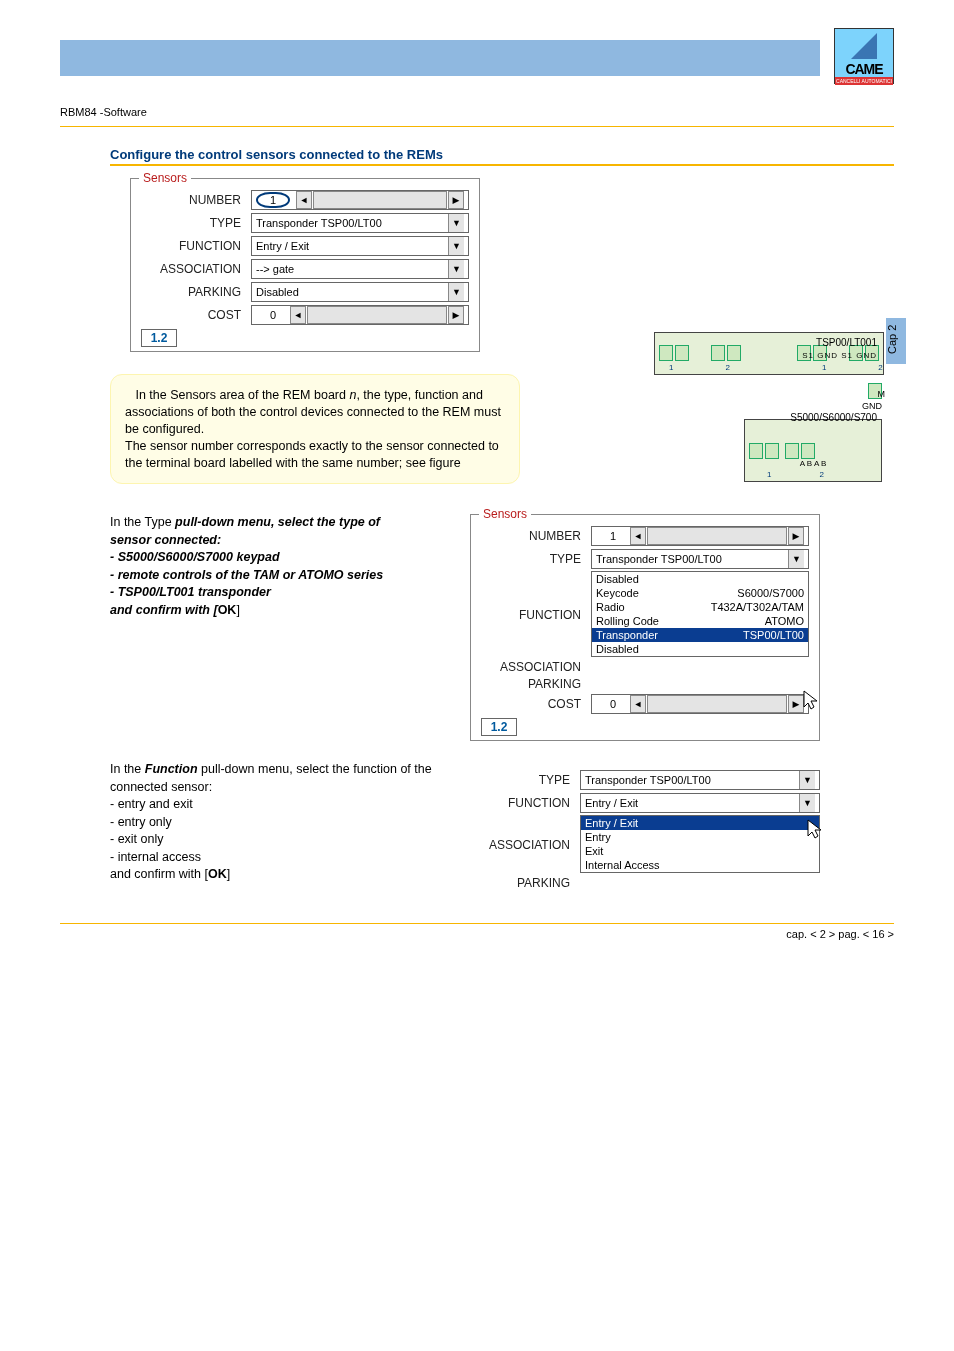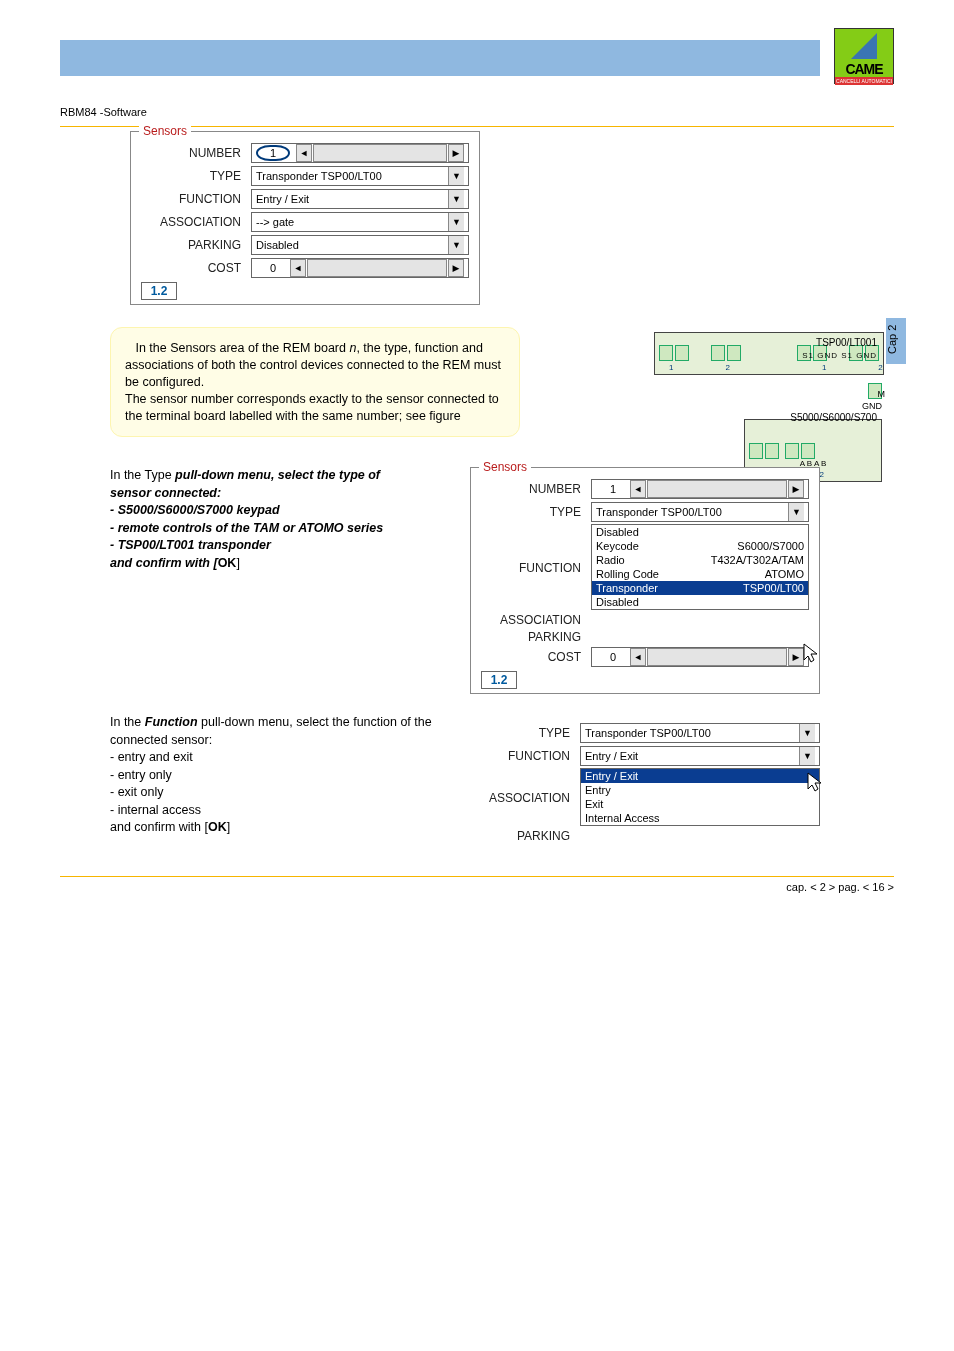--- a/index.html
+++ b/index.html
@@ -19,21 +19,21 @@
     position: absolute;
     top: 40px; left: 60px;
     width: 760px; height: 36px;
     background: #8fb8e0;
   }
   .logo-box {
     position: absolute;
     top: 28px; right: 60px;
     width: 60px; height: 56px;
     border: 1px solid #333;
-    background: #84cc16;
+    background: #7dd3fc;
     font-size: 9px;
     text-align: center;
   }
   .logo-tri {
     width: 0; height: 0;
     border-left: 26px solid transparent;
     border-bottom: 26px solid #3a75b3;
     margin: 4px auto 2px auto;
   }
   .logo-text { font-weight: bold; font-size: 14px; letter-spacing: -1px;}
@@ -205,20 +205,21 @@
   <div class="logo-box">
     <div class="logo-tri"></div>
     <div class="logo-text">CAME</div>
     <span class="logo-sub">CANCELLI AUTOMATICI</span>
   </div>
   <div style="height:80px;"></div>
   <div class="hdr-line">RBM84 -Software</div>
 
   <div class="cap-tab">Cap 2</div>
 
+  <div class="section-title" style="margin-left:50px;">Configure the control sensors connected to the REMs</div>
 
   <div class="content-indent" style="position:relative;">
     <div class="sensors-box" style="margin-left:20px;">
       <div class="sensors-legend">Sensors</div>
 
       <div class="field-row">
         <div class="field-label">NUMBER</div>
         <div class="field-control numspin">
           <span class="ring nval">1</span>
           <span class="spin-btn">◄</span>

